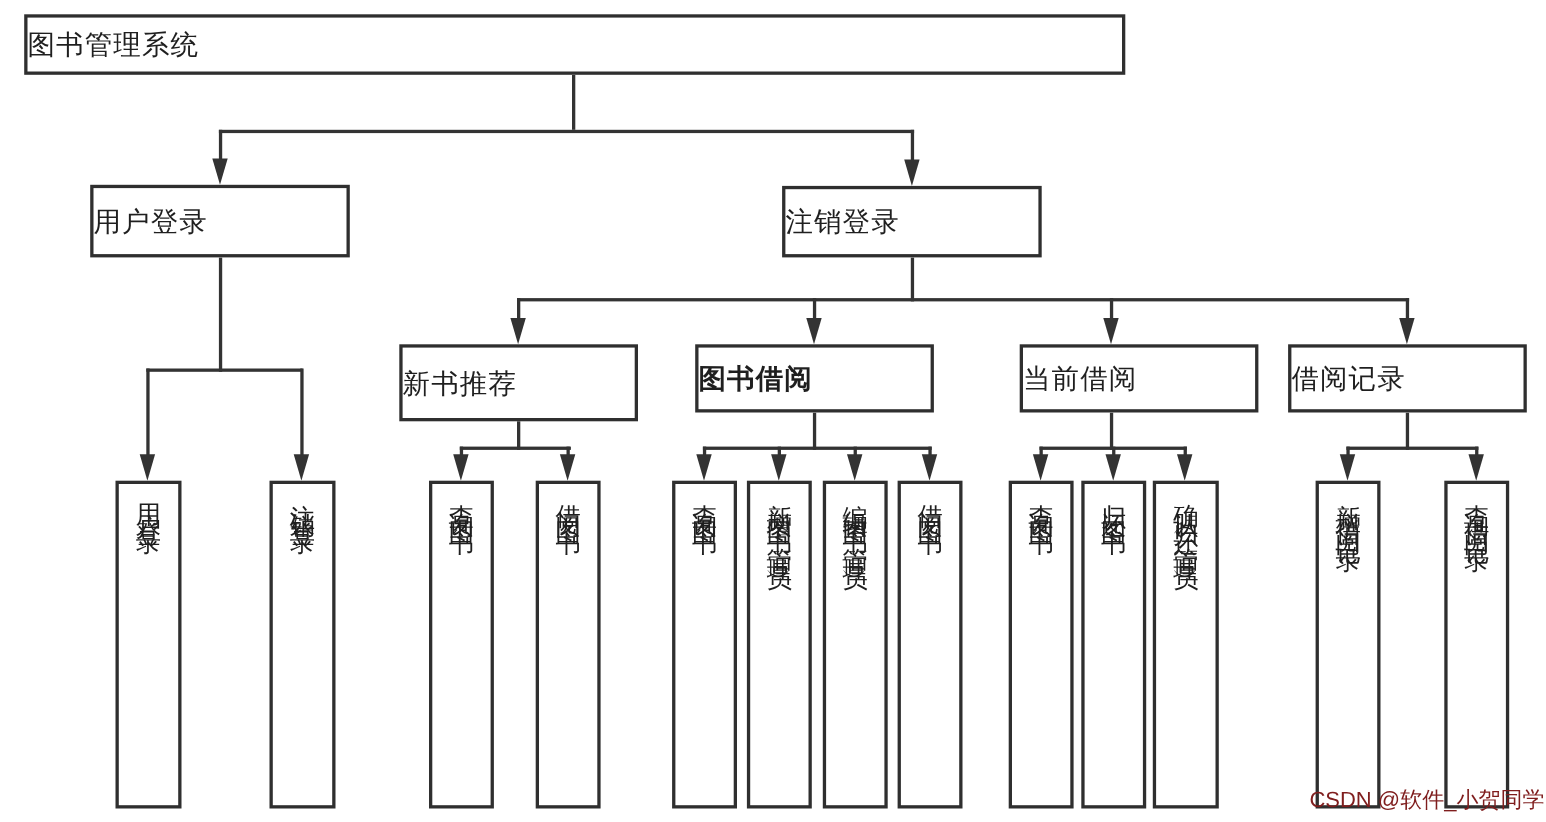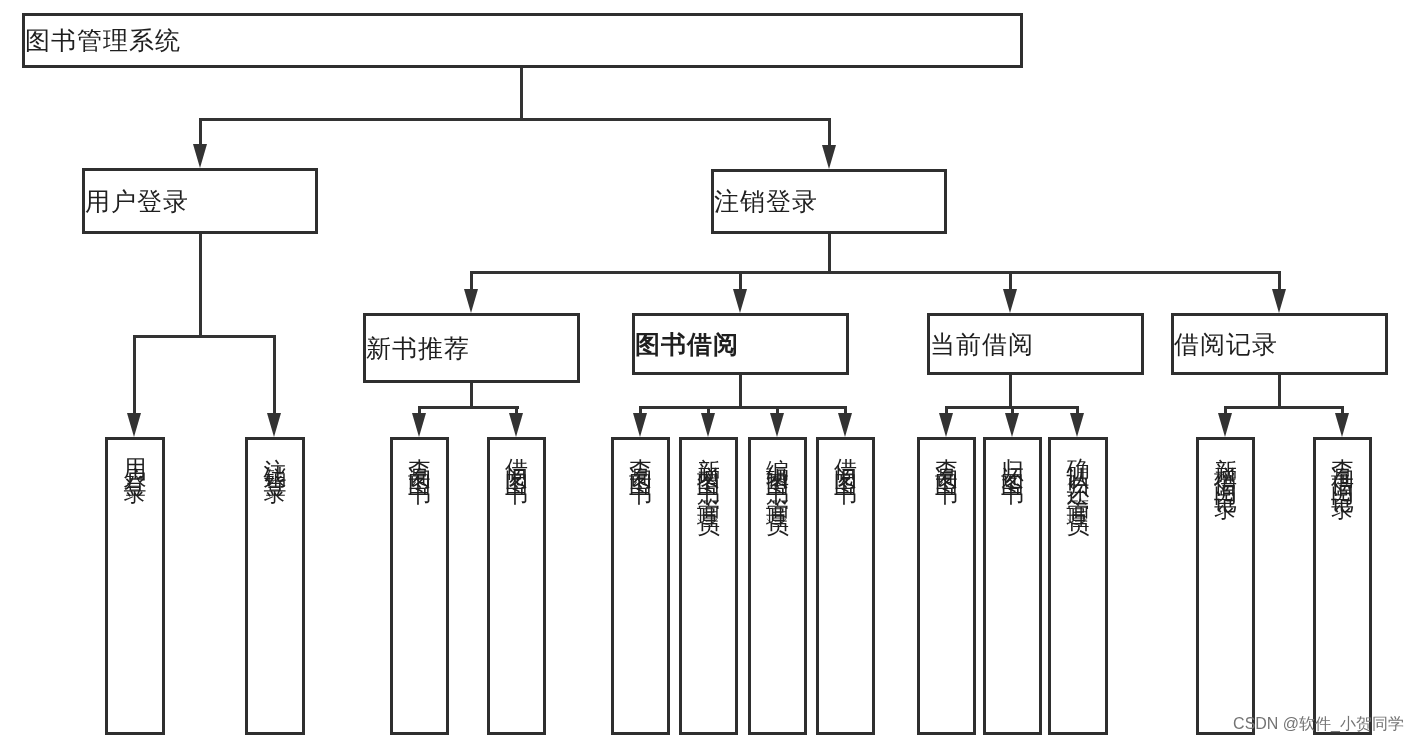--- a/index.html
+++ b/index.html
@@ -18,21 +18,21 @@
   }
   .leaf span{display:block;}
   .line{position:absolute;background:#333333;}
   .arrow{
     position:absolute;width:0;height:0;
     border-left:7px solid transparent;border-right:7px solid transparent;
     border-top:24px solid #333333;
   }
   .watermark{
     position:absolute;left:1183px;top:714px;width:221px;
-    font-size:16px;color:#737373;letter-spacing:0px;white-space:nowrap;text-align:right;
+    font-size:20px;color:#7f1d1d;letter-spacing:0px;white-space:nowrap;text-align:right;
   }
 </style>
 </head>
 <body>
 
 <div class="canvas">
 
   <div class="line" style="left:520px;top:68px;width:3px;height:50px;"></div>
   <div class="line" style="left:199px;top:118px;width:632px;height:3px;"></div>
   <div class="line" style="left:199px;top:118px;width:3px;height:30px;"></div>

